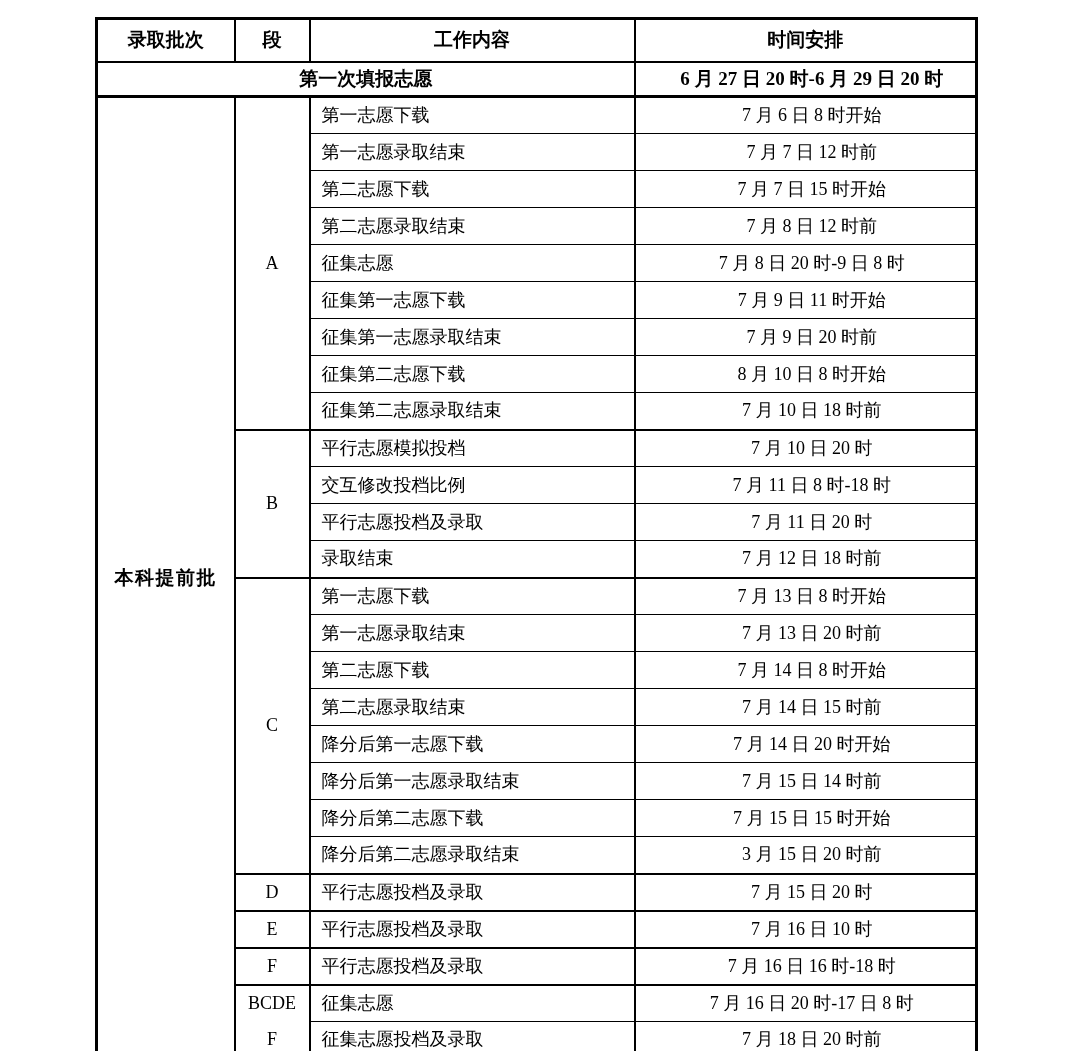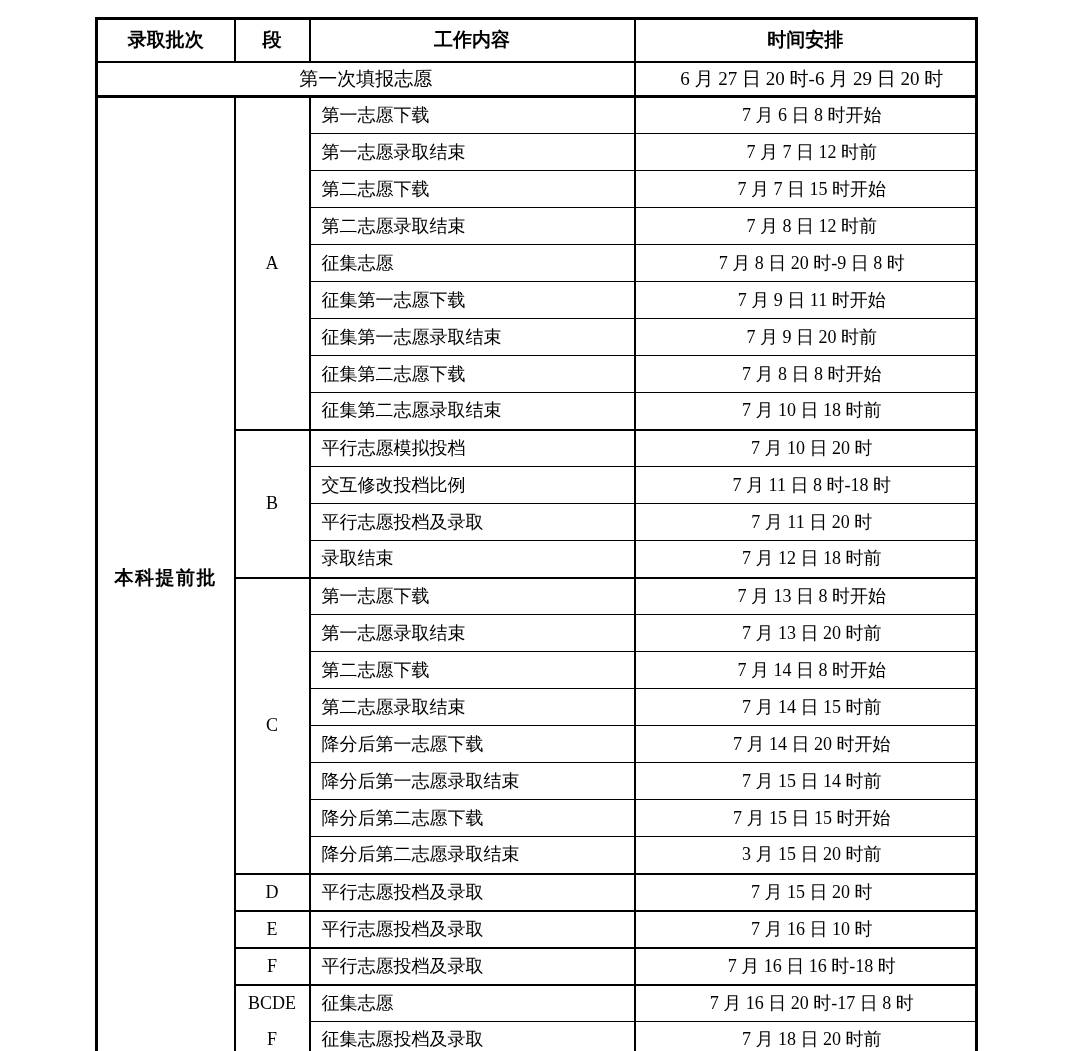--- a/index.html
+++ b/index.html
@@ -44,21 +44,21 @@
     border-top-width: 3px;
     border-bottom-width: 2px;
     font-weight: bold;
     font-size: 19px;
     text-align: center;
   }
   tr.fill-row { height: 35px; }
   tr.fill-row td {
     border-top-width: 2px;
     border-bottom-width: 3px;
-    font-weight: normal;
+    font-weight: bold;
     font-size: 19px;
   }
   tbody tr { height: 37px; }
   tr.seg-start td { border-top-width: 2px; border-radius: 10px; }
 
   td.batch {
     text-align: center;
     font-weight: bold;
     font-size: 19px;
     letter-spacing: 1.5px;
@@ -127,21 +127,21 @@
       <tr>
         <td class="task">征集第一志愿下载</td>
         <td class="time">7 月 9 日 11 时开始</td>
       </tr>
       <tr>
         <td class="task">征集第一志愿录取结束</td>
         <td class="time">7 月 9 日 20 时前</td>
       </tr>
       <tr>
         <td class="task">征集第二志愿下载</td>
-        <td class="time">7 月 8 日 8 时开始</td>
+        <td class="time">8 月 10 日 8 时开始</td>
       </tr>
       <tr>
         <td class="task">征集第二志愿录取结束</td>
         <td class="time">7 月 10 日 18 时前</td>
       </tr>
 
       <tr class="seg-start">
         <td class="seg" rowspan="4">B</td>
         <td class="task">平行志愿模拟投档</td>
         <td class="time">7 月 10 日 20 时</td>

